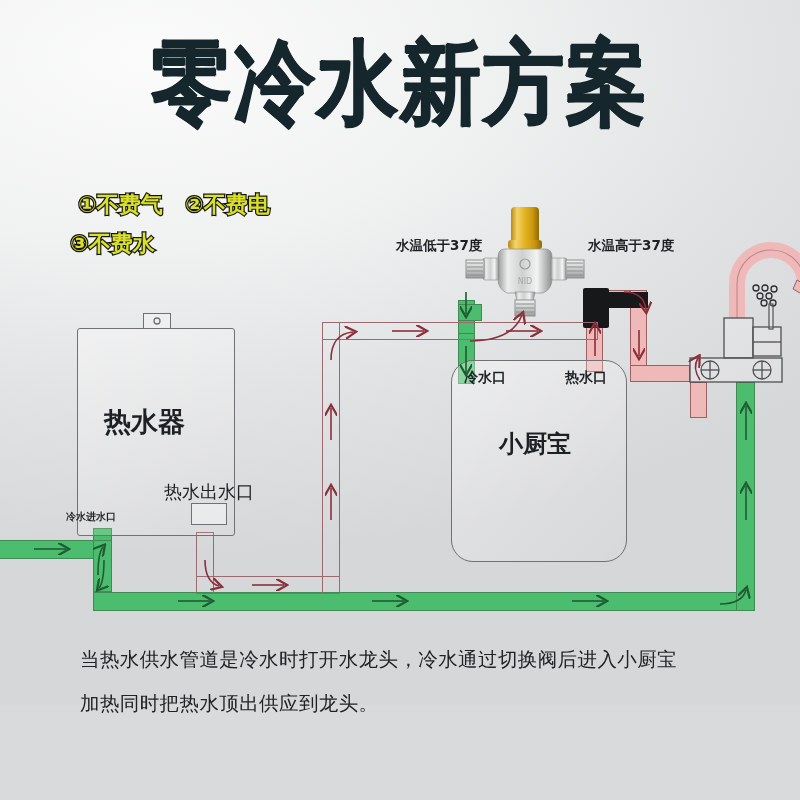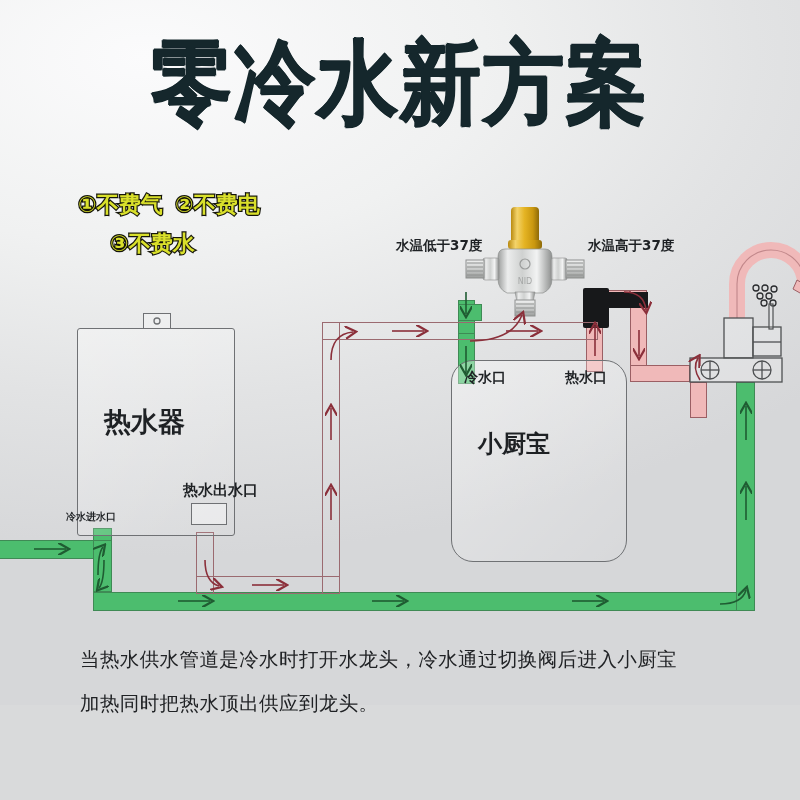--- a/index.html
+++ b/index.html
@@ -25,31 +25,31 @@
     color:#15272c;
     line-height:1;
     transform:scaleY(1.12);
     transform-origin:top center;
     text-shadow:1px 0 0 #15272c,-1px 0 0 #15272c,0 1px 0 #15272c,0 -1px 0 #15272c;
   }
   
   .bullets{position:absolute;left:0;top:194px;width:420px;}
   .bline{ text-align:left; line-height:1; }
   .bline.r1{padding-left:78px;}
-  .bline.r2{padding-left:110px;margin-top:17px;}
+  .bline.r2{padding-left:70px;margin-top:17px;}
   .bitem{
     display:inline-block;
     font-family:"DejaVu Sans","Liberation Sans",sans-serif;
     font-size:22px;font-weight:bold;
     color:#d9e02b;
     -webkit-text-stroke:2.4px #14140a;
     paint-order:stroke fill;
     letter-spacing:0px;
   }
-  .bitem + .bitem{margin-left:8px;}
+  .bitem + .bitem{margin-left:18px;}
 
   
   .box{
     position:absolute;background:rgba(255,255,255,0.10);
     border:1.6px solid #6f7174;box-sizing:border-box;
   }
   .lbl{
     position:absolute;
     font-family:"DejaVu Sans","Liberation Sans",sans-serif;
     color:#1e2124;white-space:nowrap;line-height:1;
@@ -129,29 +129,29 @@
   <div class="opipe" style="left:322px;top:322px;width:18px;height:272px;"></div>
   <div class="opipe" style="left:322px;top:322px;width:276px;height:18px;"></div>
 
   <div class="box" style="left:143px;top:313px;width:28px;height:15px;border-bottom:none;background:rgba(255,255,255,0.25);"></div>
   <svg class="overlay">
     <circle cx="157" cy="321" r="3" fill="none" stroke="#6f7174" stroke-width="1.3"></circle>
   </svg>
   <div class="box" style="left:77px;top:328px;width:158px;height:208px;border-radius:3px;
               background:linear-gradient(135deg,rgba(255,255,255,0.35),rgba(255,255,255,0.05));"></div>
   <div class="lbl" style="left:104px;top:408px;font-size:27px;font-weight:bold;">热水器</div>
-  <div class="lbl" style="left:164px;top:483px;font-size:15px;font-weight:bold;margin-left:19px;">热水出水口</div>
+  <div class="lbl" style="left:164px;top:483px;font-size:18px;font-weight:normal;">热水出水口</div>
   <div class="box" style="left:191px;top:503px;width:36px;height:22px;background:rgba(255,255,255,0.40);"></div>
   <div class="lbl" style="left:66px;top:512px;font-size:10px;font-weight:bold;">冷水进水口</div>
 
   <div class="box" style="left:451px;top:360px;width:176px;height:202px;border-radius:22px;
               background:linear-gradient(135deg,rgba(255,255,255,0.38),rgba(255,255,255,0.04));"></div>
   <div class="lbl" style="left:464px;top:370px;font-size:14px;font-weight:bold;">冷水口</div>
   <div class="lbl" style="left:565px;top:370px;font-size:14px;font-weight:bold;">热水口</div>
-  <div class="lbl" style="left:478px;top:432px;font-size:24px;font-weight:bold;">小厨宝</div>
+  <div class="lbl" style="left:499px;top:432px;font-size:24px;font-weight:bold;">小厨宝</div>
 
   <svg class="overlay">
     <defs>
       <linearGradient id="brass" x1="0" y1="0" x2="1" y2="0">
         <stop offset="0%" stop-color="#b98a10"></stop>
         <stop offset="22%" stop-color="#f3d36a"></stop>
         <stop offset="48%" stop-color="#e5b424"></stop>
         <stop offset="78%" stop-color="#c9970f"></stop>
         <stop offset="100%" stop-color="#8e6a08"></stop>
       </linearGradient>

